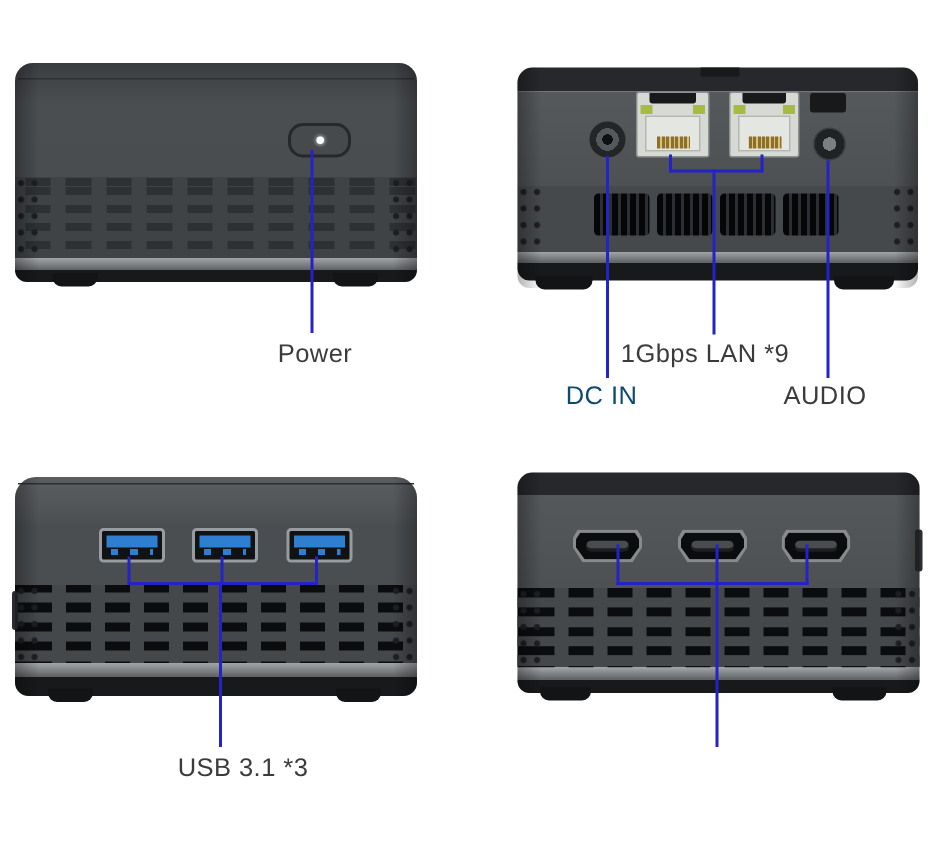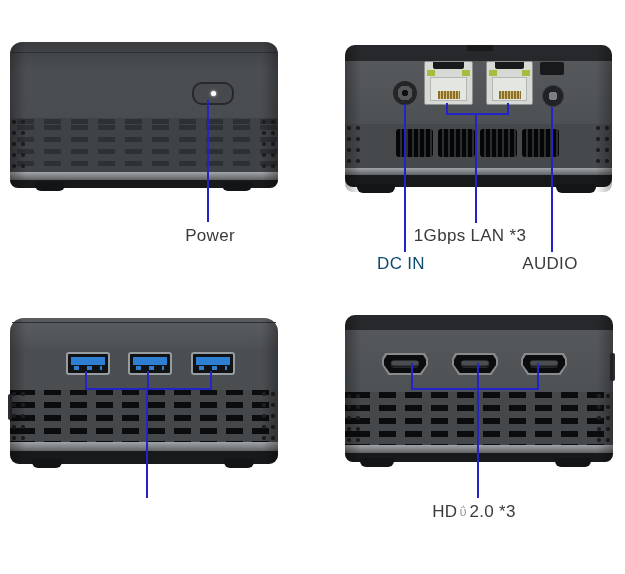--- a/index.html
+++ b/index.html
@@ -126,21 +126,21 @@
     <div class="blank-rect" style="left:195px;top:17px;width:24px;height:13px;"></div>
     <div class="audio-jack" style="left:197px;top:40px;"></div>
     <div class="vignette" style="border-radius:10px 10px 8px 8px;"></div>
   </div>
   <div class="line-v" style="left:404px;top:104px;height:148px;background:#2323c8;"></div>
   <div class="line-v" style="left:446px;top:103px;height:12px;background:#2323c8;"></div>
   <div class="line-v" style="left:507px;top:103px;height:12px;background:#2323c8;"></div>
   <div class="line-h" style="left:446px;top:113px;width:63px;background:#2323c8;"></div>
   <div class="line-v" style="left:475px;top:113px;height:110px;background:#2323c8;"></div>
   <div class="line-v" style="left:551px;top:107px;height:145px;background:#2323c8;"></div>
-  <div class="label" style="left:470px;top:226px;color:#3b3b3d;">1Gbps LAN *3</div>
+  <div class="label" style="left:470px;top:226px;color:#3b3b3d;">1Gbps LAN *9</div>
   <div class="label" style="left:401px;top:254px;color:#0c4a6e;">DC IN</div>
   <div class="label" style="left:550px;top:254px;color:#3b3b3d;">AUDIO</div>
 
   <div class="device" style="left:10px;top:318px;width:268px;height:146px;">
     <div class="band" style="top:0;height:32px;background:linear-gradient(180deg,#5a5d60 0,#54575a 55%,#4c4f52 100%);border-radius:14px 14px 0 0;">
       <div class="seam" style="top:4px;"></div>
     </div>
     <div class="band" style="top:32px;height:40px;background:#4b4e51;"></div>
     <div class="band vents-black" style="top:72px;height:52px;">
       <div class="side-dots l"></div>
@@ -163,20 +163,21 @@
       <div class="usb-tongue"></div>
       <div class="usb-pins"></div>
     </div>
     <div class="vignette" style="border-radius:14px 14px 9px 9px;"></div>
   </div>
   <div class="line-v" style="left:85px;top:371px;height:19px;background:#2323c8;"></div>
   <div class="line-v" style="left:147px;top:371px;height:19px;background:#2323c8;"></div>
   <div class="line-v" style="left:210px;top:371px;height:19px;background:#2323c8;"></div>
   <div class="line-h" style="left:85px;top:388px;width:127px;background:#2323c8;"></div>
   <div class="line-v" style="left:146px;top:388px;height:110px;background:#2323c8;"></div>
+  <div class="label" style="left:162px;top:502px;color:#3b3b3d;">USB 3.1 *3</div>
 
   <div class="device" style="left:345px;top:315px;width:268px;height:147px;">
     <div class="band" style="top:0;height:15px;background:#26282b;border-radius:10px 10px 0 0;"></div>
     <div class="band" style="top:15px;height:62px;background:linear-gradient(180deg,#55585b,#4e5154);"></div>
     <div class="band vents-black" style="top:77px;height:53px;">
       <div class="side-dots l"></div>
       <div class="side-dots r"></div>
     </div>
     <div class="band base-light" style="top:130px;height:8px;"></div>
     <div class="band base-dark" style="top:138px;height:9px;border-radius:0 0 8px 8px;"></div>
@@ -194,17 +195,14 @@
     <div class="hdmi-outer" style="left:176px;top:38px;">
       <div class="hdmi-inner"></div>
       <div class="hdmi-slot"></div>
     </div>
     <div class="vignette" style="border-radius:10px 10px 8px 8px;"></div>
   </div>
   <div class="line-v" style="left:411px;top:363px;height:27px;background:#2323c8;"></div>
   <div class="line-v" style="left:537px;top:363px;height:27px;background:#2323c8;"></div>
   <div class="line-h" style="left:411px;top:388px;width:128px;background:#2323c8;"></div>
   <div class="line-v" style="left:477px;top:363px;height:135px;background:#2323c8;"></div>
-  <div class="label" style="left:474px;top:502px;color:#3b3b3d;">
-    <span>HD</span><span class="glyph" style="color:#9b9b9b;">ΰ</span><span>2.0 *3</span>
-  </div>
 
 </div>
 
 </body></html>

